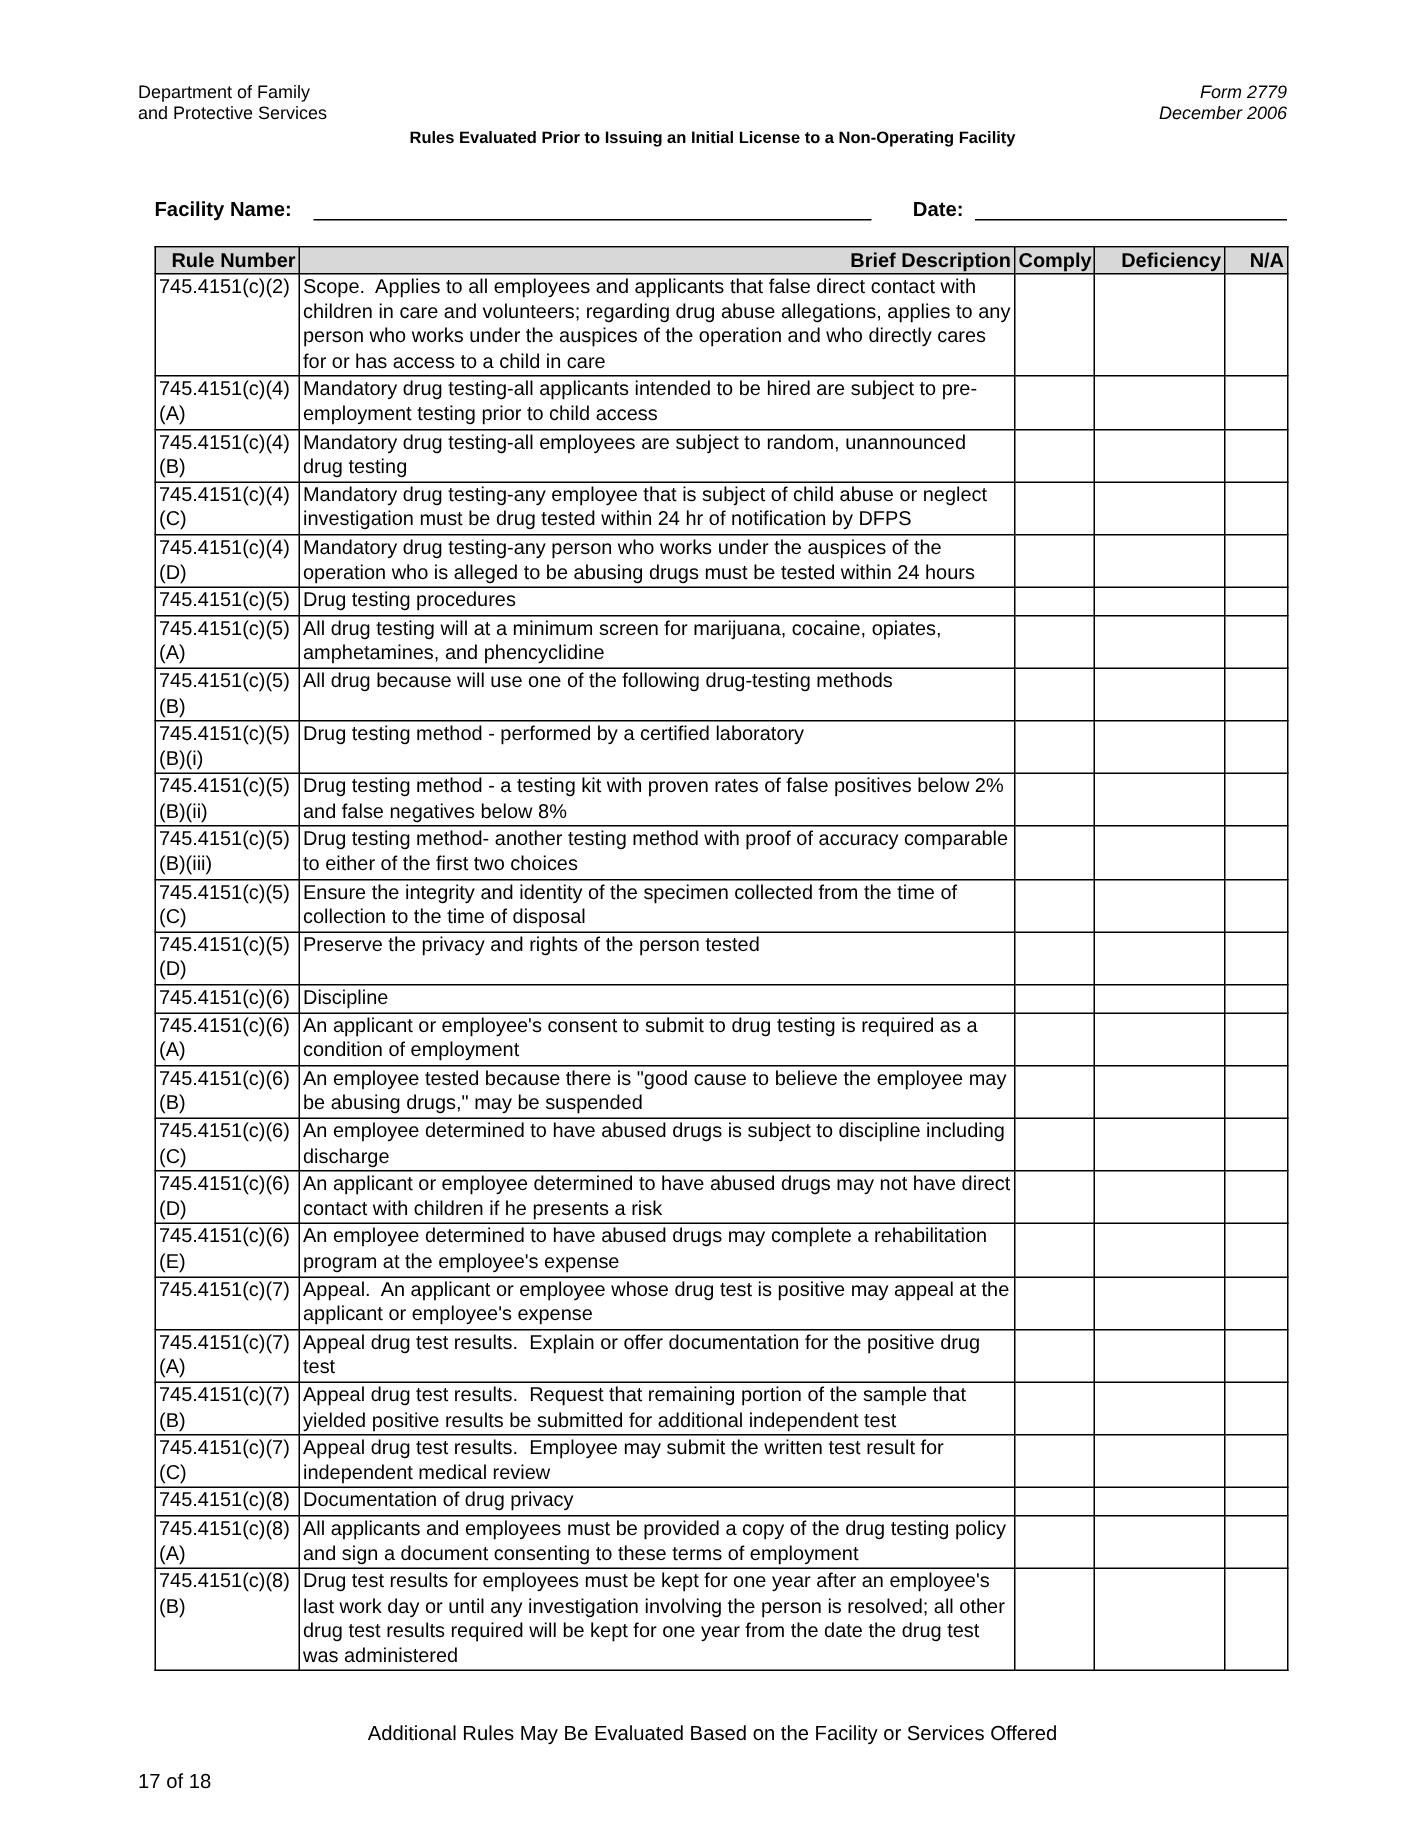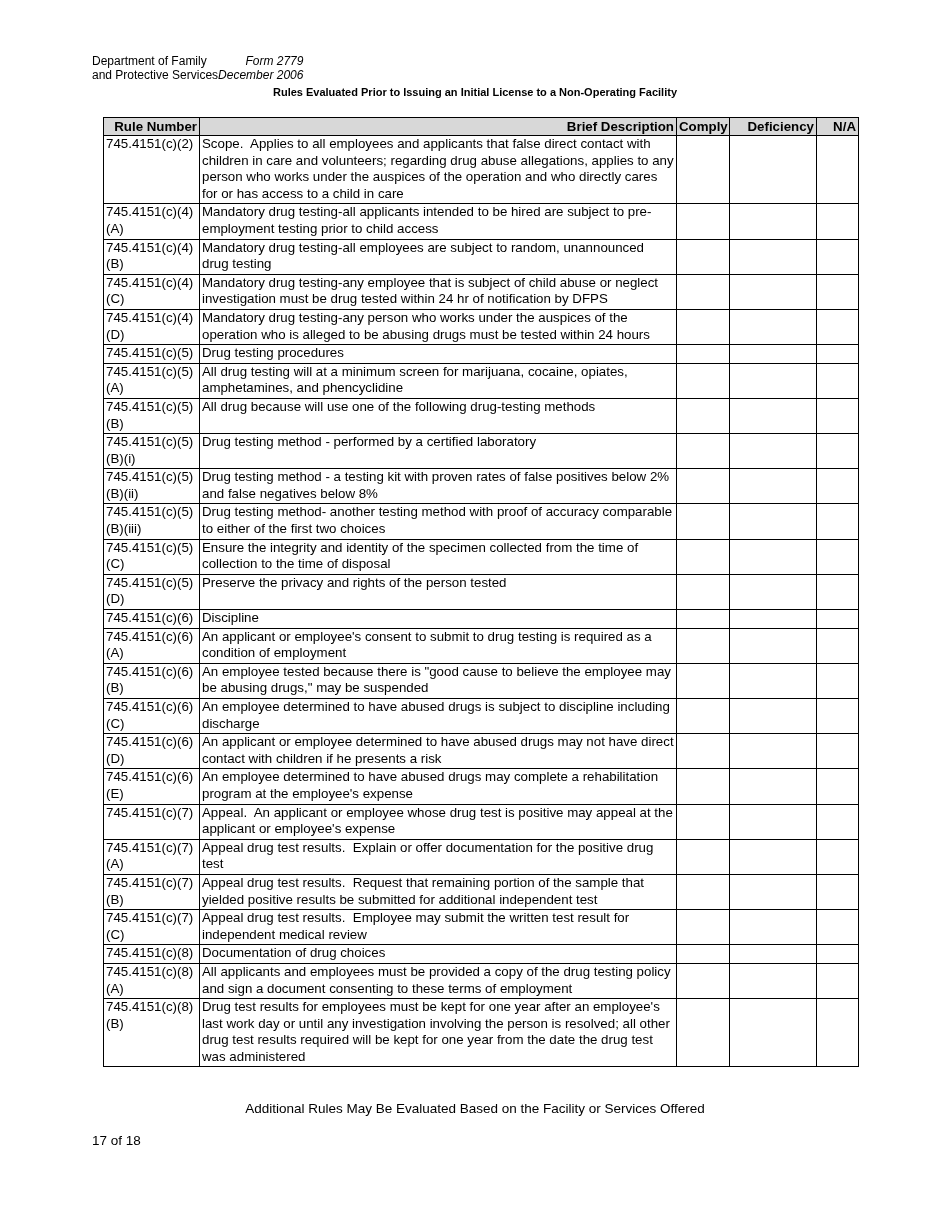--- a/index.html
+++ b/index.html
@@ -10,21 +10,21 @@
     font-family: "Liberation Sans", sans-serif;
     color: #000;
     overflow: hidden;
   }
   .page {
     width: 950px; height: 1230px;
     padding: 54px 92px 0 92px;
     position: relative;
   }
   
-  .letterhead { display: flex; align-items: flex-start; }
+  .letterhead { display: flex; justify-content: space-between; align-items: flex-start; }
   .agency { font-size: 12px; line-height: 14px; text-align: left; }
   .form-meta { font-size: 12px; line-height: 14px; text-align: right; font-style: italic; }
   
   .title { text-align: center; font-weight: bold; font-size: 17.5px; line-height: 20px; margin-top: 5px; }
   .subtitle { text-align: center; font-weight: bold; font-size: 11px; line-height: 16px; margin-top: 2px; }
   
   .fields-row {
     display: flex; align-items: flex-end;
     margin: 29px 0 0 11px;
     height: 18px;
@@ -82,20 +82,26 @@
       <div>and Protective Services</div>
     </div>
     <div class="form-meta">
       <div>Form 2779</div>
       <div>December 2006</div>
     </div>
   </div>
 
   <div class="subtitle">Rules Evaluated Prior to Issuing an Initial License to a Non-Operating Facility</div>
 
+  <div class="fields-row">
+    <span class="field-label">Facility Name:</span>
+    <span class="write-line facility-line"></span>
+    <span class="field-label">Date:</span>
+    <span class="write-line date-line"></span>
+  </div>
 
   <table class="rules">
     <colgroup>
       <col class="c-rule">
         <col class="c-desc">
         <col class="c-comply">
         <col class="c-def">
         <col class="c-na">
     </colgroup>
     <thead>
@@ -306,21 +312,21 @@
       <td class="rule-cell">745.4151(c)(7)
 (C)</td>
       <td class="desc-cell">Appeal drug test results.  Employee may submit the written test result for independent medical review</td>
       <td class="check-cell"></td>
       <td class="check-cell"></td>
       <td class="check-cell"></td>
     </tr>
 
     <tr>
       <td class="rule-cell">745.4151(c)(8)</td>
-      <td class="desc-cell">Documentation of drug choices</td>
+      <td class="desc-cell">Documentation of drug privacy</td>
       <td class="check-cell"></td>
       <td class="check-cell"></td>
       <td class="check-cell"></td>
     </tr>
 
     <tr>
       <td class="rule-cell">745.4151(c)(8)
 (A)</td>
       <td class="desc-cell">All applicants and employees must be provided a copy of the drug testing policy and sign a document consenting to these terms of employment</td>
       <td class="check-cell"></td>

